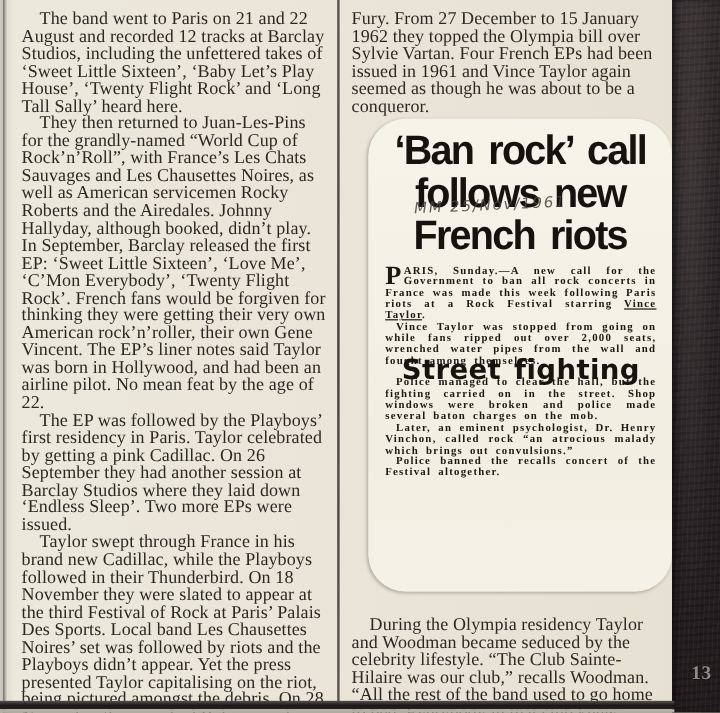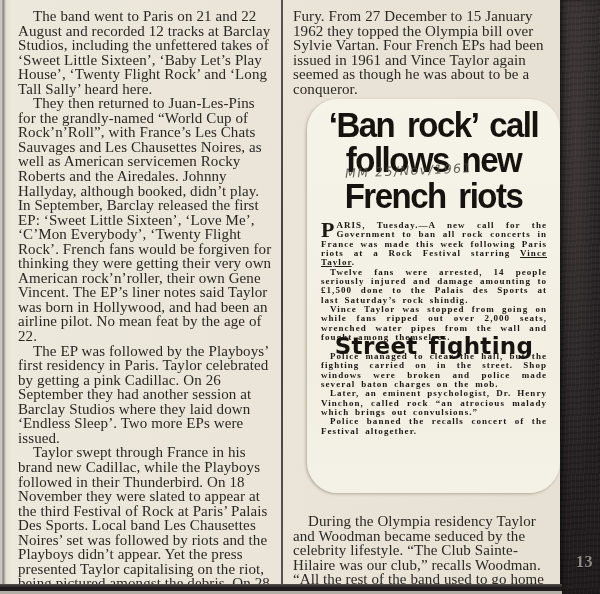--- a/index.html
+++ b/index.html
@@ -115,22 +115,21 @@
 
   <div class="clipping">
     <div class="headline">
       <div>‘Ban rock’ call</div>
       <div>follows new</div>
       <div>French riots</div>
     </div>
     <div class="annotation">MM 25/Nov/1961</div>
 
     <div class="news-body">
-      <p class="lead"><span class="dropcap">P</span><span>ARIS, Tuesday.—A new call for the Government to ban all rock concerts in France was made this week following Paris riots at a Rock Festival starring </span><span class="vt-underline">Vince Taylor</span><span>.</span></p>
-      <p>Twelve fans were arrested, 14 people seriously injured and damage amounting to £1,500 done to the Palais des Sports at last Saturday’s rock shindig.</p>
+      <p class="lead"><span class="dropcap">P</span><span>ARIS, Sunday.—A new call for the Government to ban all rock concerts in France was made this week following Paris riots at a Rock Festival starring </span><span class="vt-underline">Vince Taylor</span><span>.</span></p>
       <p>Vince Taylor was stopped from going on while fans ripped out over 2,000 seats, wrenched water pipes from the wall and fought among themselves.</p>
       <p class="subhead">Street fighting</p>
       <p>Police managed to clear the hall, but the fighting carried on in the street. Shop windows were broken and police made several baton charges on the mob.</p>
       <p>Later, an eminent psychologist, Dr. Henry Vinchon, called rock “an atrocious malady which brings out convulsions.”</p>
       <p>Police banned the recalls concert of the Festival altogether.</p>
     </div>
   </div>
 
   <div class="col-right-bottom bodytext">
     <p>During the Olympia residency Taylor and Woodman became seduced by the celebrity lifestyle. “The Club Sainte-Hilaire was our club,” recalls Woodman. “All the rest of the band used to go home to bed. Everybody in that club knew</p>

